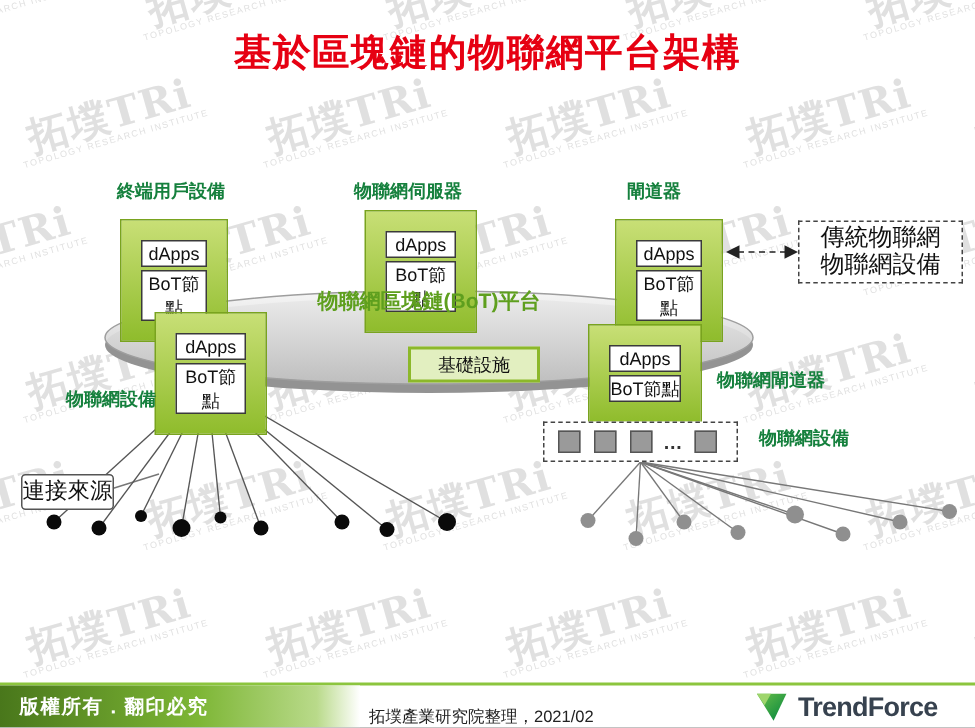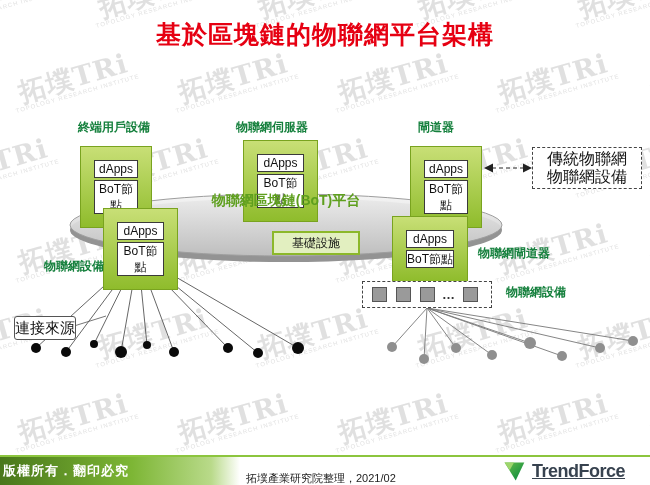--- a/index.html
+++ b/index.html
@@ -32,26 +32,26 @@
     background:#E2EFC0; border:2px solid #8CB82A; box-sizing:content-box;margin-left:22px; }
 
   .connsrc { left:14px; top:316px; width:60px; height:22px; line-height:22px; text-align:left; font-size:15px; color:#111;
     border:1px solid #555; border-radius:3px; background:#fff; }
 
   .devbox { left:362px; top:281px; width:130px; height:27px; display:flex; align-items:center; gap:9px; padding:0 9px; }
   .sq { width:13px; height:13px; background:#9A9A9A; border:1px solid #555; flex:0 0 auto; }
   .ell { font-size:13px; font-weight:bold; color:#333; letter-spacing:1px; margin:0 -2px; }
 
   .footer-strip { left:0; top:455px; width:650px; height:30px; background:#fff; border-top:2px solid #8CC53E; box-sizing:border-box; }
-  .copybar { left:0; top:457px; width:240px; height:28px; line-height:28px; padding-left:3px; box-sizing:border-box;
+  .copybar { left:0; top:457px; width:240px; height:28px; line-height:28px; padding-left:13px; box-sizing:border-box;
     background:linear-gradient(90deg,#49771B 0%,#7DB635 55%,#B9DA8A 88%,#ffffff 100%);
     color:#fff; font-weight:bold; font-size:13px; letter-spacing:1px; }
   .srcline { left:246px; font-size:11px; color:#222; line-height:14px; white-space:nowrap; }
   .logo { left:502px; top:459px; height:24px; display:flex; align-items:center; gap:6px; }
-  .brand { font-size:18px; font-weight:bold; color:#37424F; letter-spacing:-0.5px;text-decoration:underline; }
+  .brand { font-size:18px; font-weight:bold; color:#37424F; letter-spacing:-0.5px; }
 </style>
 </head>
 <body>
 
 <div class="page">
 
   <div id="watermarks">
       <div class="wm" style="left: -70px; top: -20px;">
         <div class="wm-big">拓墣TRi</div>
         <div class="wm-small">TOPOLOGY RESEARCH INSTITUTE</div>

